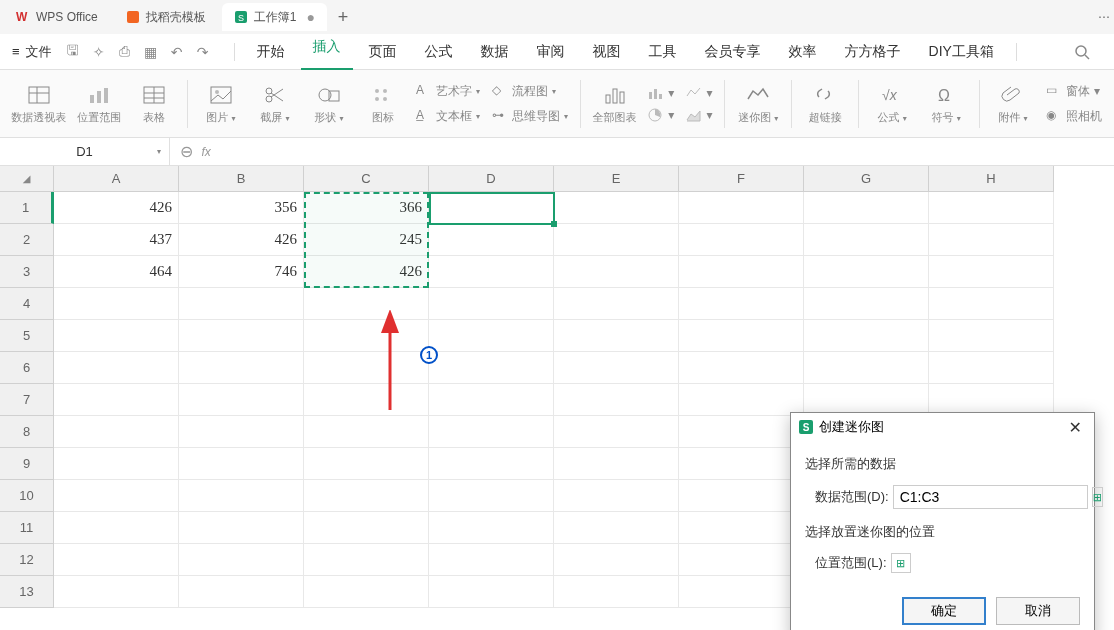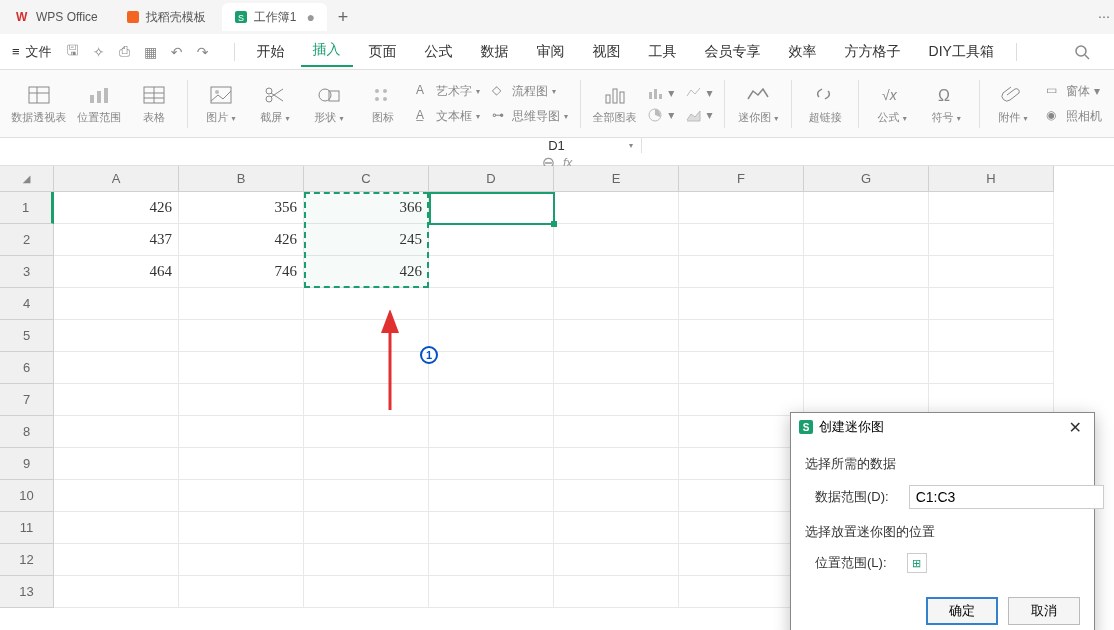--- a/index.html
+++ b/index.html
@@ -14,37 +14,37 @@
 .add-tab { width: 24px; height: 24px; display: flex; align-items: center; justify-content: center; color: #666; font-size: 18px; }
 .title-menu { margin-left: auto; color: #666; font-size: 12px; }
 
 
 .menu-bar { height: 36px; display: flex; align-items: center; padding: 0 12px; gap: 4px; border-bottom: 1px solid #e0e0e0; }
 .menu-file { display: flex; align-items: center; gap: 6px; font-size: 13px; color: #333; margin-right: 8px; }
 .menu-icons { display: flex; gap: 8px; margin-right: 12px; }
 .menu-icon { width: 18px; height: 18px; color: #888; display: flex; align-items: center; justify-content: center; font-size: 14px; }
 .menu-sep { width: 1px; height: 18px; background: #ddd; margin: 0 6px; }
 .menu-item { padding: 4px 12px; font-size: 14px; color: #333; cursor: pointer; }
-.menu-item.active { color: #1a9e6e; border-bottom: 2px solid #1a9e6e; padding-bottom: 6px; }
+.menu-item.active { color: #1a9e6e; border-bottom: 2px solid #1a9e6e; padding-bottom: 12px; }
 .menu-item.search { margin-left: auto; }
 
 
 .ribbon { height: 68px; display: flex; align-items: center; padding: 4px 8px; border-bottom: 1px solid #e0e0e0; gap: 4px; background: #fafafa; }
 .ribbon-group { display: flex; flex-direction: column; align-items: center; justify-content: center; padding: 0 6px; gap: 2px; height: 100%; }
 .ribbon-group.big { min-width: 50px; }
 .ribbon-icon-big { width: 28px; height: 26px; display: flex; align-items: center; justify-content: center; color: #888; }
 .ribbon-label { font-size: 11px; color: #888; white-space: nowrap; }
 .ribbon-sep { width: 1px; height: 48px; background: #e0e0e0; margin: 0 4px; }
 .ribbon-col { display: flex; flex-direction: column; gap: 4px; justify-content: center; }
 .ribbon-row-item { display: flex; align-items: center; gap: 4px; font-size: 12px; color: #888; padding: 2px 4px; white-space: nowrap; }
 .ribbon-row-item .mini-icon { width: 16px; height: 16px; }
 .dropdown-arrow { font-size: 8px; color: #888; }
 
 
-.formula-bar { height: 28px; display: flex; align-items: center; border-bottom: 1px solid #e0e0e0; background: #fff; flex-direction: column; }
+.formula-bar { height: 28px; display: flex; align-items: center; border-bottom: 1px solid #e0e0e0; background: #fff; }
 .name-box { width: 170px; height: 100%; display: flex; align-items: center; justify-content: center; position: relative; border-right: 1px solid #e0e0e0; font-size: 13px; color: #333; }
 .name-box-arrow { position: absolute; right: 8px; font-size: 8px; color: #888; }
 .fx-icons { display: flex; align-items: center; gap: 8px; padding: 0 10px; color: #999; }
 .fx-label { font-size: 12px; font-style: italic; color: #999; }
 
 
 .sheet { display: flex; position: relative; }
 .corner { width: 54px; height: 26px; background: #f0f0f0; border-right: 1px solid #d0d0d0; border-bottom: 1px solid #d0d0d0; display: flex; align-items: center; justify-content: center; color: #888; font-size: 10px; }
 .col-headers { display: flex; height: 26px; }
 .col-h { width: 125px; background: #f0f0f0; border-right: 1px solid #d0d0d0; border-bottom: 1px solid #d0d0d0; display: flex; align-items: center; justify-content: center; font-size: 13px; color: #666; }
@@ -62,26 +62,26 @@
 .arrow-red { position: absolute; pointer-events: none; }
 .badge { position: absolute; width: 18px; height: 18px; border-radius: 50%; background: #fff; border: 2px solid #0050c8; color: #0050c8; font-size: 11px; font-weight: bold; display: flex; align-items: center; justify-content: center; }
 
 
 .dialog { position: absolute; width: 305px; background: #fff; border: 1px solid #888; box-shadow: 0 4px 16px rgba(0,0,0,0.25); }
 .dialog-title { height: 28px; display: flex; align-items: center; padding: 0 8px; font-size: 13px; gap: 6px; }
 .dialog-title-icon { width: 14px; height: 14px; background: #1a9e6e; color: #fff; display: flex; align-items: center; justify-content: center; font-size: 10px; font-weight: bold; border-radius: 2px; }
 .dialog-close { margin-left: auto; font-size: 16px; color: #333; cursor: pointer; padding: 0 4px; }
 .dialog-body { padding: 8px 14px 0; font-size: 13px; color: #333; }
 .dialog-section-label { margin: 6px 0 12px; }
-.dialog-field { display: flex; align-items: center; gap: 20px; margin-bottom: 14px; padding-left: 10px; }
+.dialog-field { display: flex; align-items: center; gap: 4px; margin-bottom: 14px; padding-left: 10px; }
 .dialog-field label { font-size: 13px; white-space: nowrap; }
 .dialog-field input { flex: 1; height: 24px; border: 1px solid #ccc; padding: 1px 6px; font-size: 14px; }
 .range-btn { width: 20px; height: 20px; display: flex; align-items: center; justify-content: center; color: #1a9e6e; border: 1px solid #ccc; font-size: 11px; }
 .dialog-footer { display: flex; justify-content: flex-end; gap: 10px; padding: 10px 14px 14px; }
-.dialog-btn { width: 72px; height: 28px; border: 1px solid #bbb; background: #f5f5f5; font-size: 13px; cursor: pointer; }
+.dialog-btn { width: 84px; height: 28px; border: 1px solid #bbb; background: #f5f5f5; font-size: 13px; cursor: pointer; }
 .dialog-btn.primary { border: 2px solid #3380cc; }
 
 svg { display: block; }
 </style>
 </head>
 <body>
 
 <div class="title-bar">
   <div class="tab">
     <span class="tab-icon">

